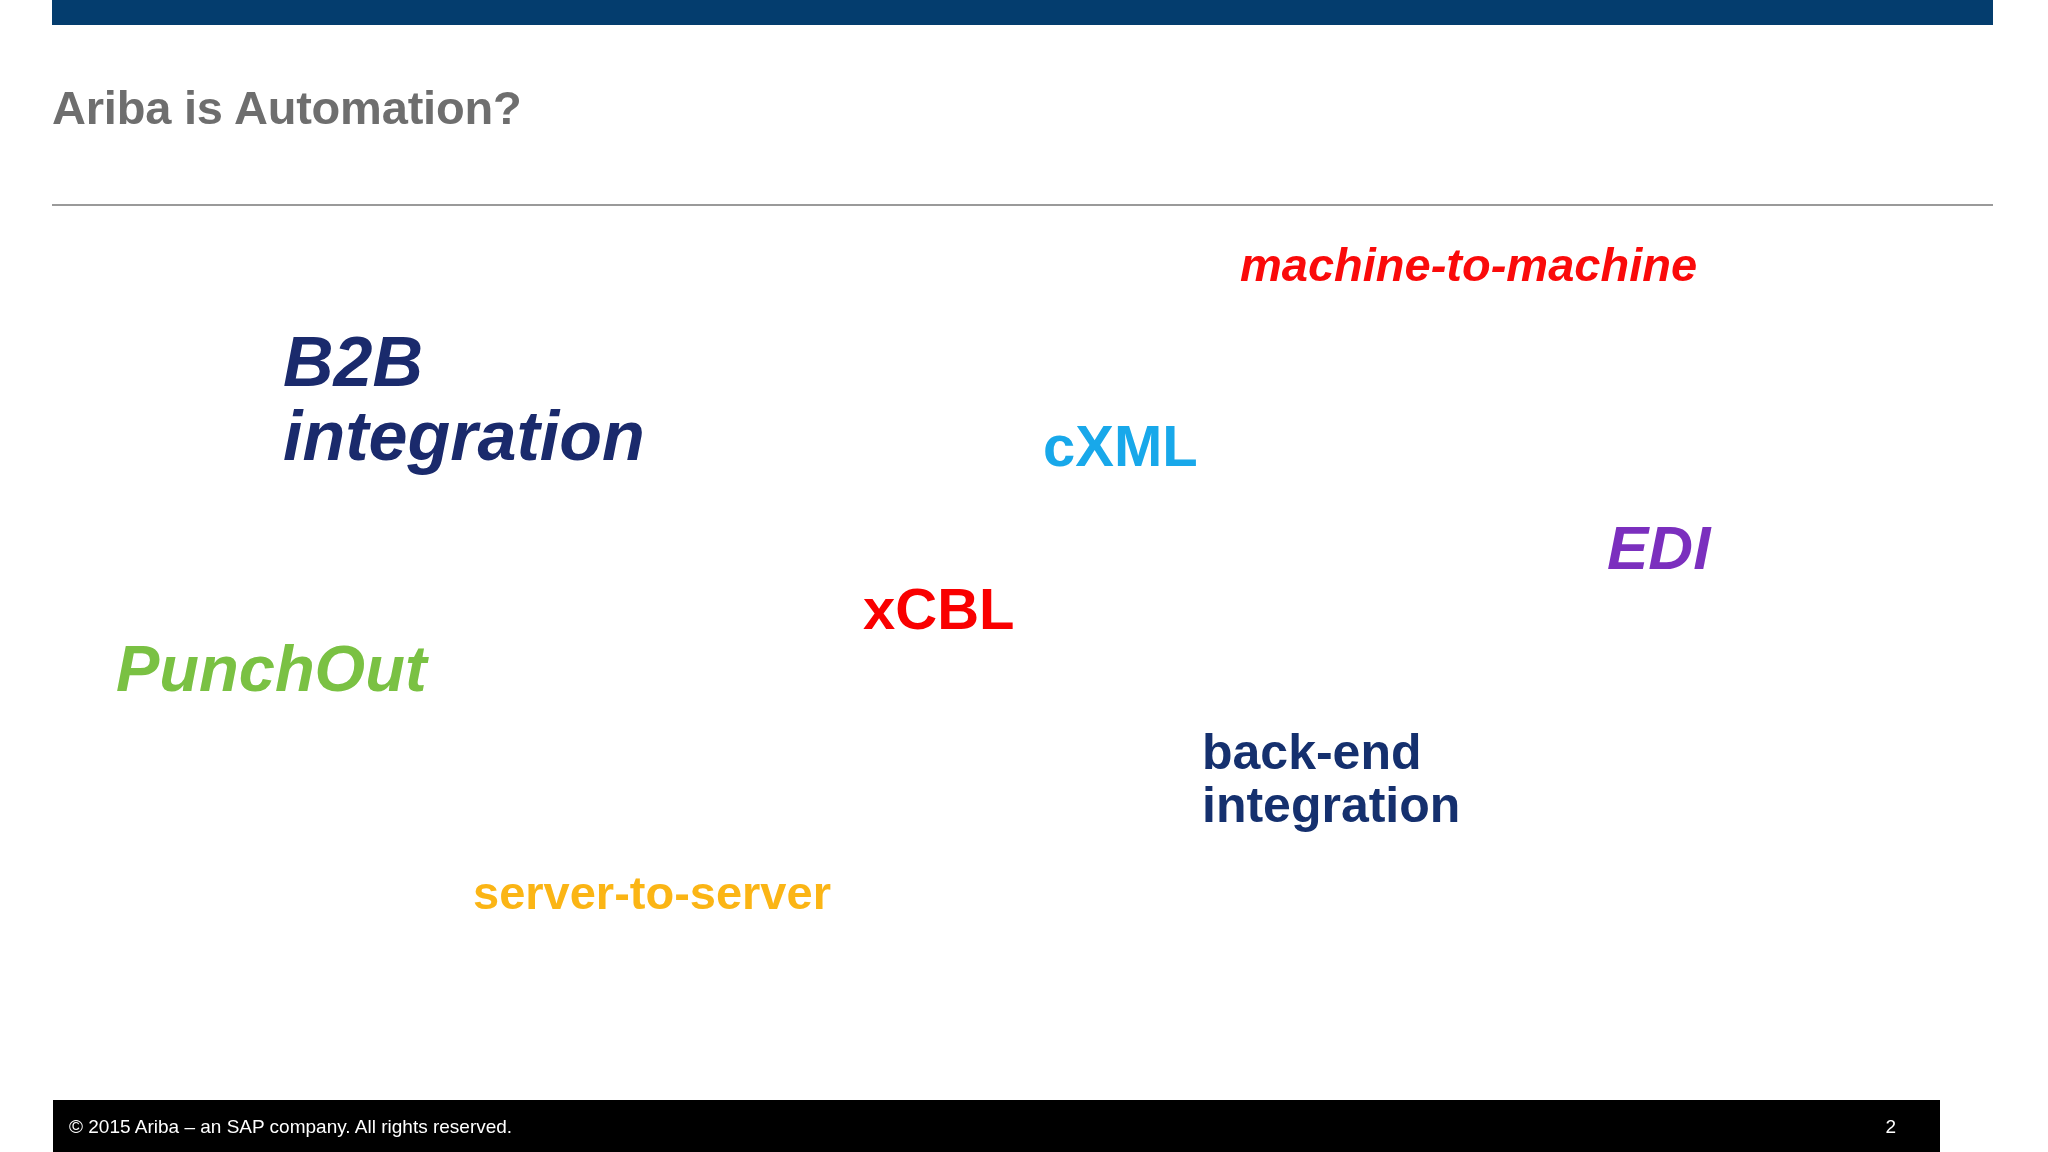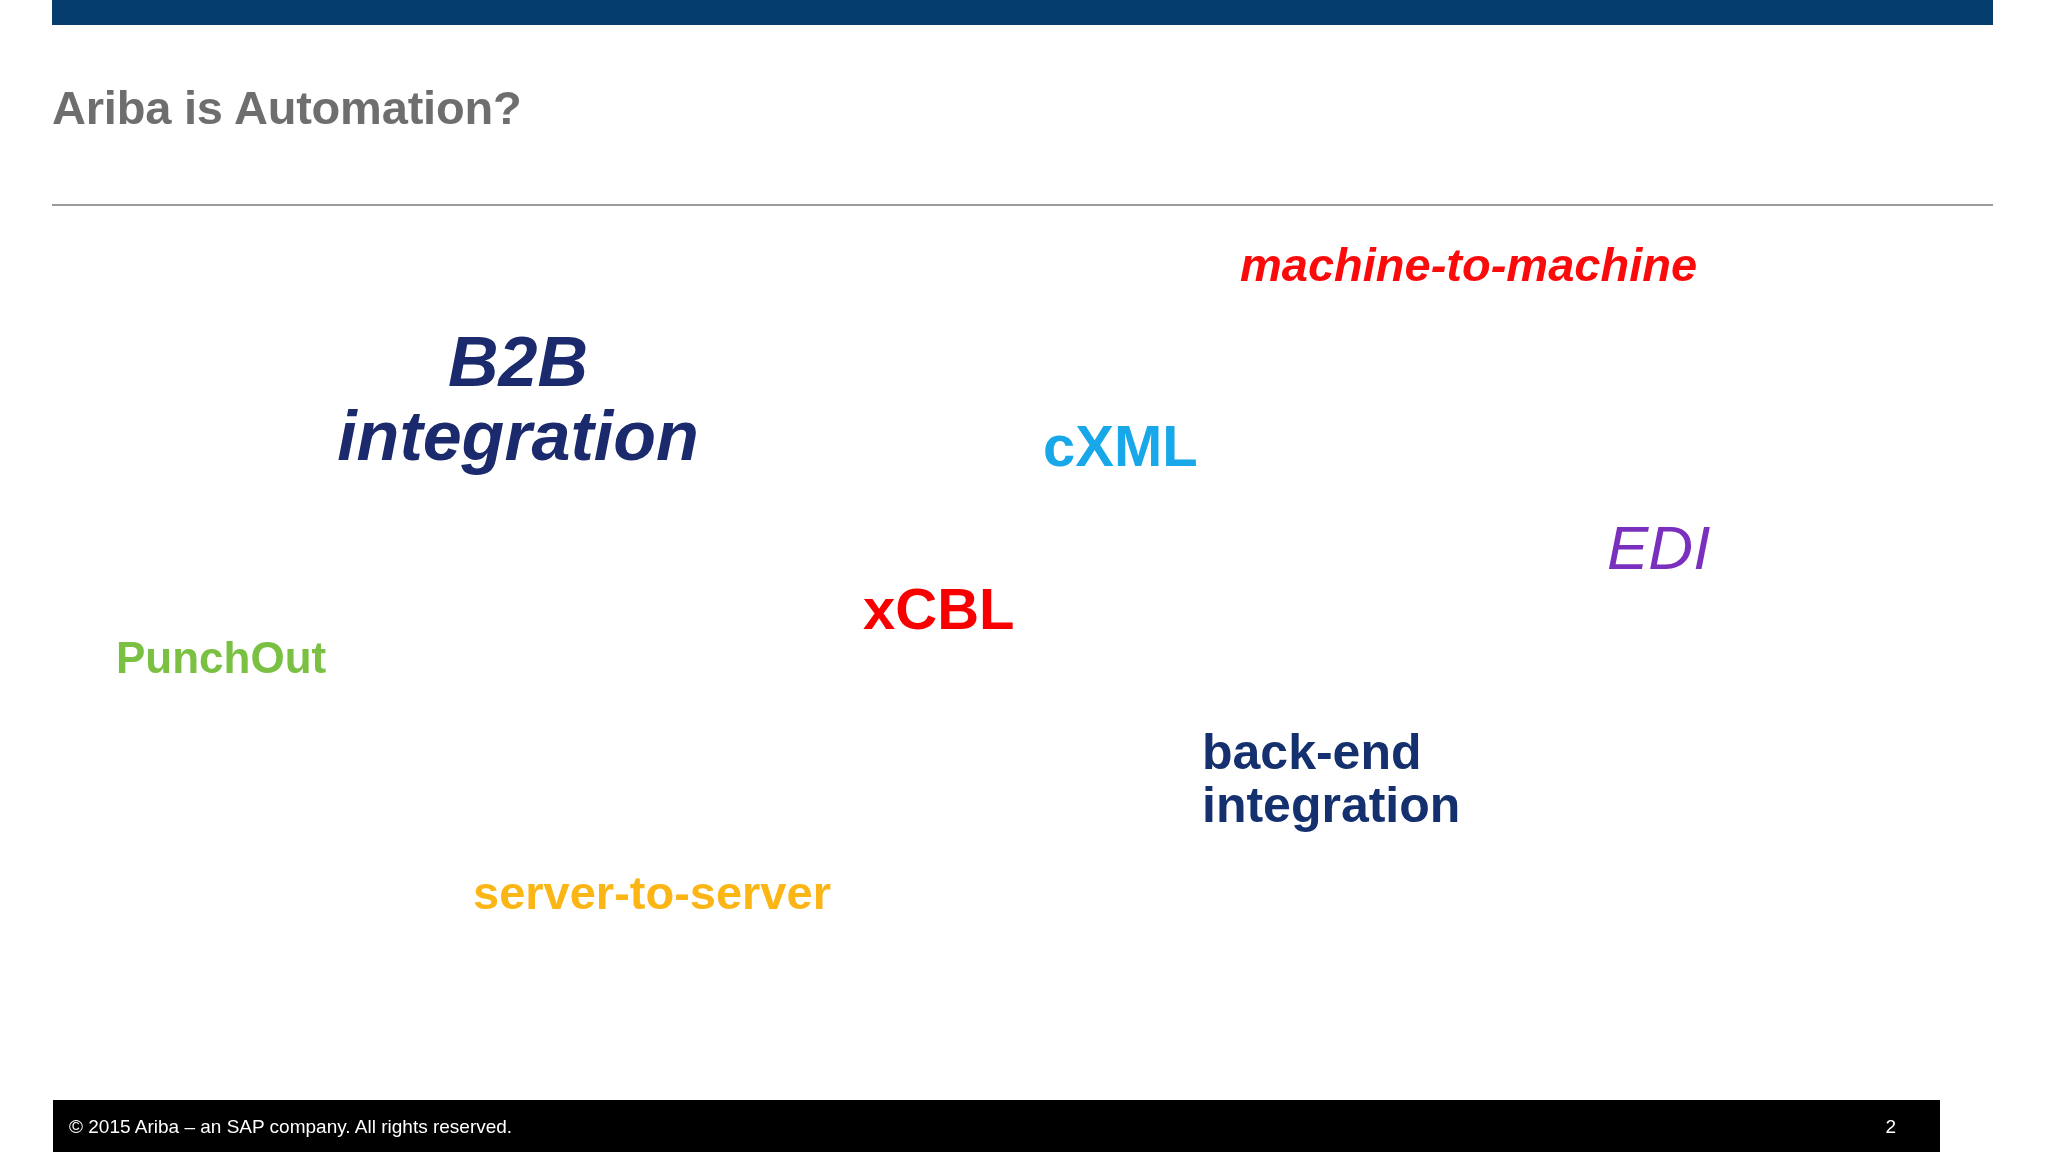--- a/index.html
+++ b/index.html
@@ -56,25 +56,25 @@
     height: 1100px;
   }
   .cloud-word {
     position: absolute;
     white-space: nowrap;
     line-height: 1.06;
     font-family: "Liberation Sans", sans-serif;
   }
 
   .w-m2m   { left: 1232px; top: 240px;  font-size: 47px; font-weight: bold; font-style: italic; color: #fa0a0a; }
-  .w-b2b   { left: 275px;  top: 325px;  font-size: 70px; font-weight: bold; font-style: italic; color: #1a2a6c; text-align: center; width: 470px; }
+  .w-b2b   { left: 275px;  top: 325px;  font-size: 70px; font-weight: bold; font-style: italic; color: #1a2a6c; text-align: left; width: 470px; }
   .w-cxml  { left: 1035px; top: 415px;  font-size: 58px; font-weight: bold; color: #18a8ea; }
-  .w-edi   { left: 1599px; top: 515px;  font-size: 62px; font-weight: normal; font-style: italic; color: #7b2fbe; }
+  .w-edi   { left: 1599px; top: 515px;  font-size: 62px; font-weight: bold; font-style: italic; color: #7b2fbe; }
   .w-xcbl  { left: 855px;  top: 578px;  font-size: 58px; font-weight: bold; color: #f90000; }
-  .w-punch { left: 108px;  top: 635px;  font-size: 44px; font-weight: bold; color: #7ac143; }
+  .w-punch { left: 108px;  top: 635px;  font-size: 65px; font-weight: bold; font-style: italic; color: #7ac143; }
   .w-bei   { left: 1194px; top: 726px;  font-size: 50px; font-weight: bold; color: #15306e; }
   .w-s2s   { left: 465px;  top: 868px;  font-size: 47px; font-weight: bold; color: #fbb515; }
 
   
   #footer {
     position: absolute;
     left: 53px;
     top: 1100px;
     width: 1887px;
     height: 56px;

